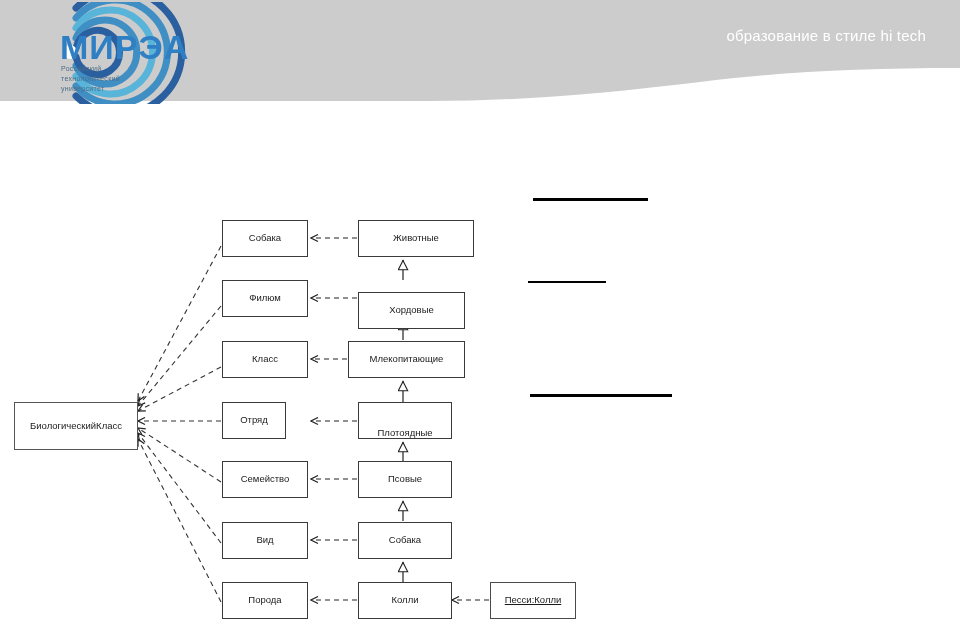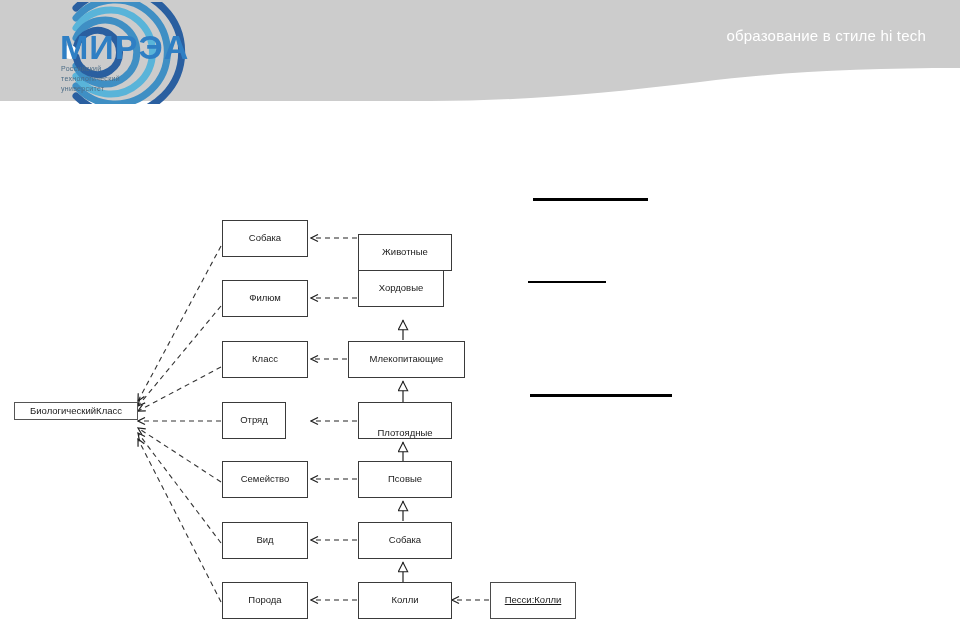--- a/index.html
+++ b/index.html
@@ -126,21 +126,21 @@
       <path d="M221,136 L138,291"></path>
       <path d="M221,196 L138,296"></path>
       <path d="M221,257 L138,301"></path>
       <path d="M221,311 L138,311"></path>
       <path d="M221,372 L138,318"></path>
       <path d="M221,433 L138,323"></path>
       <path d="M221,492 L138,329"></path>
     </g>
   </svg>
 
-  <div class="node root" style="left:14px;top:292px;width:124px;height:18px;">
+  <div class="node root" style="left:14px;top:292px;width:124px;height:48px;">
     <span>БиологическийКласс</span>
   </div>
 
   <div class="node" style="left:222px;top:110px;width:86px;height:37px;">
     <span>Собака</span>
   </div>
   <div class="node" style="left:222px;top:170px;width:86px;height:37px;">
     <span>Филюм</span>
   </div>
   <div class="node" style="left:222px;top:231px;width:86px;height:37px;">
@@ -152,24 +152,24 @@
   <div class="node" style="left:222px;top:351px;width:86px;height:37px;text-align:right;">
     <span>Семейство</span>
   </div>
   <div class="node" style="left:222px;top:412px;width:86px;height:37px;">
     <span>Вид</span>
   </div>
   <div class="node" style="left:222px;top:472px;width:86px;height:37px;">
     <span>Порода</span>
   </div>
 
-  <div class="node" style="left:358px;top:124px;width:94px;height:37px;justify-content:center;">
+  <div class="node" style="left:358px;top:110px;width:116px;height:37px;justify-content:center;">
     <span>Животные</span>
   </div>
-  <div class="node" style="left:358px;top:160px;width:86px;height:37px;">
+  <div class="node" style="left:358px;top:182px;width:107px;height:37px;">
     <span>Хордовые</span>
   </div>
   <div class="node" style="left:348px;top:231px;width:117px;height:37px;">
     <span>Млекопитающие</span>
   </div>
   <div class="node" style="left:358px;top:292px;width:94px;height:37px;align-items:flex-end;">
     <span>Плотоядные</span>
   </div>
   <div class="node" style="left:358px;top:351px;width:94px;height:37px;">
     <span>Псовые</span>

